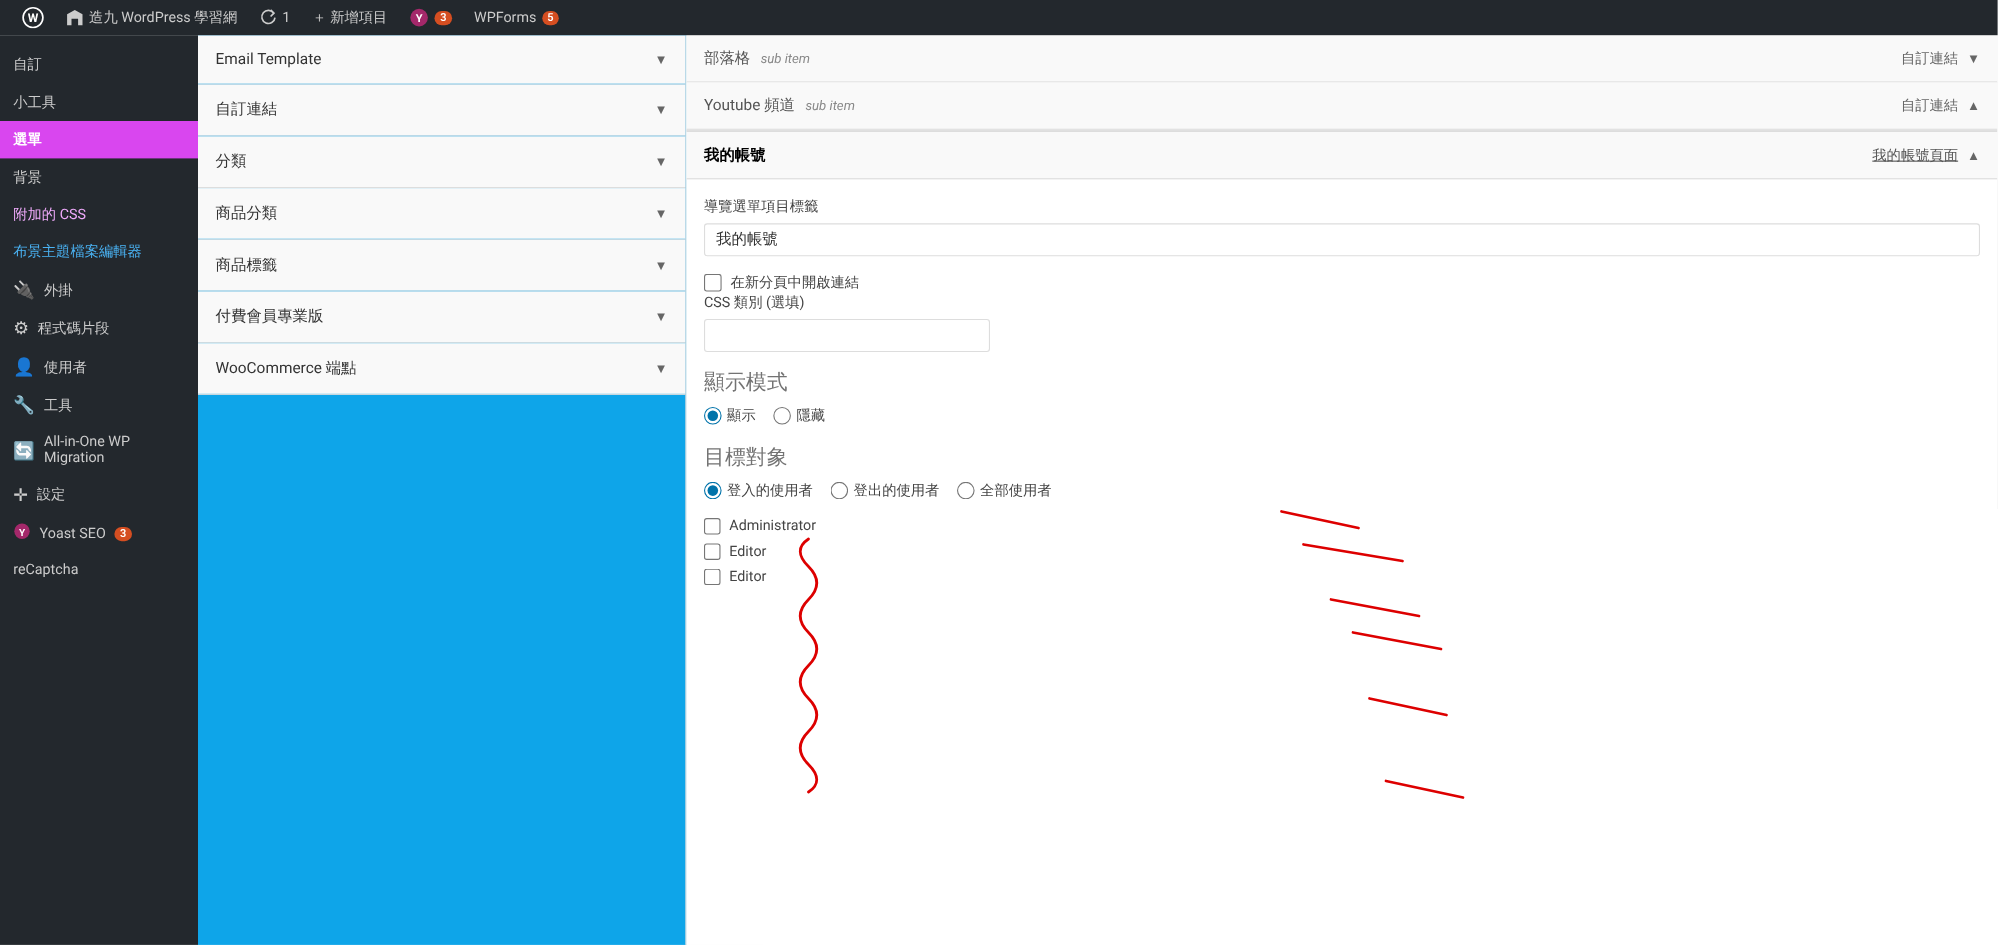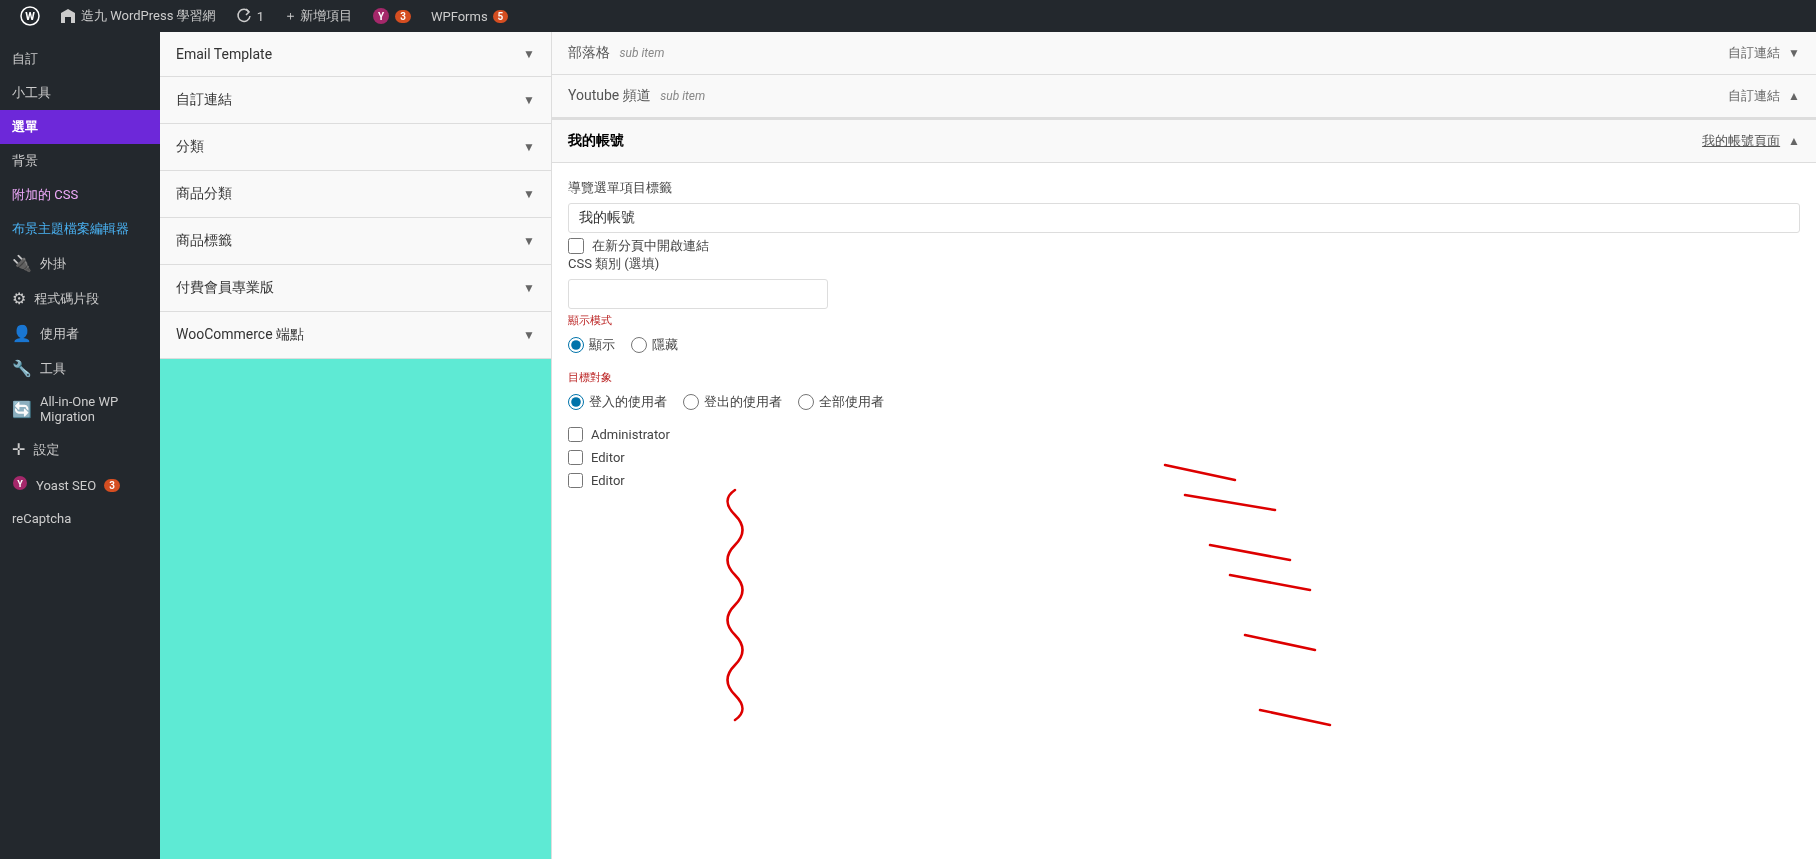--- a/index.html
+++ b/index.html
@@ -41,53 +41,53 @@
 
     
     .page-wrapper {
       display: flex;
       margin-top: 32px;
       height: calc(100vh - 32px);
     }
 
     
     #sidebar {
-      width: 160px;
+      width: 180px;
       background: #23282d;
       color: #ccc;
       overflow-y: auto;
       flex-shrink: 0;
       padding-top: 10px;
     }
     .sidebar-item {
       padding: 8px 12px;
       cursor: pointer;
       font-size: 13px;
       display: flex;
       align-items: center;
       gap: 8px;
       color: #ccc;
     }
-    .sidebar-item.active { background: #6d28d9; color: #fff; font-weight: 600; }
+    .sidebar-item.active { background: #d946ef; color: #fff; font-weight: 600; }
     .sidebar-item.bold { font-weight: 700; color: #fff; }
     .sidebar-icon { font-size: 16px; }
 
     
     #main-content {
       flex: 1;
       overflow-y: auto;
       display: flex;
       padding: 0;
     }
 
     
     #left-panel {
-      width: 392px;
+      width: 444px;
       flex-shrink: 0;
-      background: #5eead4;
+      background: #0ea5e9;
       border-right: 1px solid #ddd;
       padding: 0;
     }
 
     .menu-accordion-item {
       border-bottom: 1px solid #ddd;
     }
     .menu-accordion-header {
       display: flex;
       justify-content: space-between;
@@ -134,40 +134,40 @@
       padding: 12px 16px;
       background: #f9f9f9;
       border-bottom: 1px solid #ddd;
       font-size: 14px;
       font-weight: 600;
     }
     .settings-panel-header .page-link { color: #555; font-size: 13px; font-weight: normal; text-decoration: underline; }
     .settings-panel-header .chevron-up { font-size: 12px; color: #666; }
     .settings-panel-body { padding: 16px; }
 
-    .form-group { margin-bottom: 4px; }
+    .form-group { margin-bottom: 15px; }
     .form-label { display: block; font-size: 13px; color: #444; margin-bottom: 6px; }
     .form-input {
       width: 100%;
       padding: 6px 10px;
       border: 1px solid #ddd;
       border-radius: 3px;
       font-size: 14px;
       color: #333;
     }
 
     .checkbox-row {
       display: flex;
       align-items: center;
       gap: 8px;
     }
     .checkbox-row input[type="checkbox"] { width: 16px; height: 16px; }
     .checkbox-row label { font-size: 13px; color: #444; }
 
-    .section-label { font-size: 11px; color: #b91c1c; margin-bottom: 8px; }
+    .section-label { font-size: 19px; color: #737373; margin-bottom: 8px; }
 
     .radio-group { display: flex; align-items: center; gap: 16px; margin-bottom: 16px; flex-wrap: wrap; }
     .radio-item { display: flex; align-items: center; gap: 5px; font-size: 13px; color: #444; }
     .radio-item input[type="radio"] { width: 16px; height: 16px; accent-color: #0073aa; }
 
     .checkbox-list { display: flex; flex-direction: column; gap: 8px; }
     .checkbox-list-item { display: flex; align-items: center; gap: 8px; font-size: 13px; color: #444; }
     .checkbox-list-item input[type="checkbox"] { width: 15px; height: 15px; }
 
     

